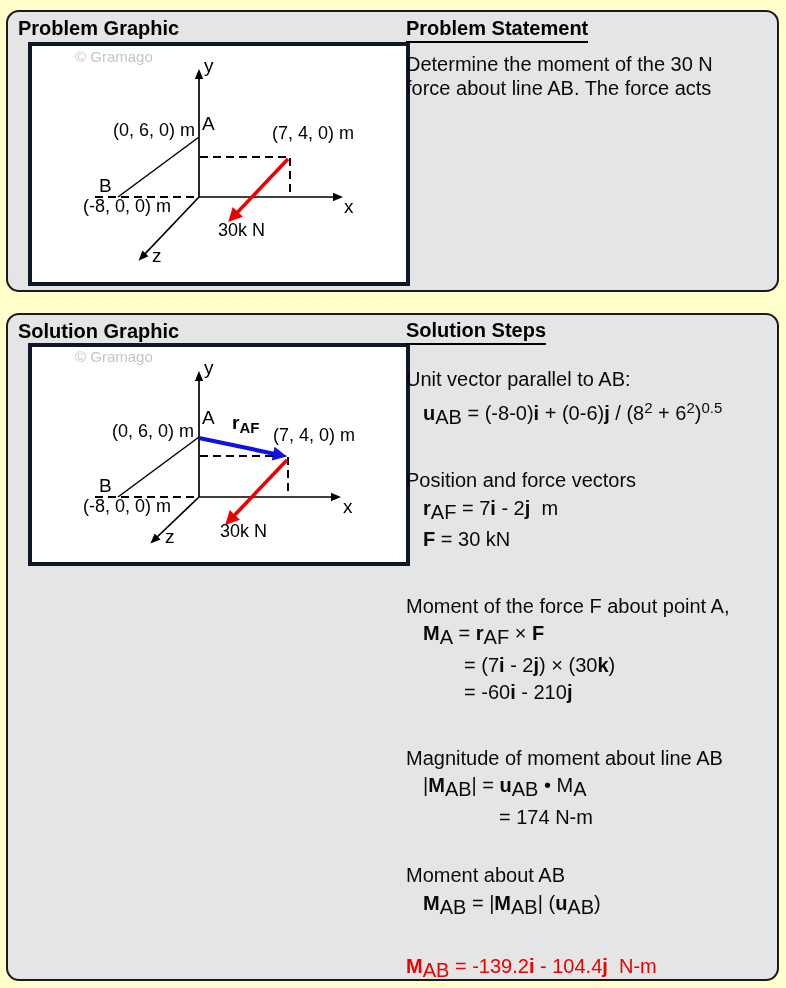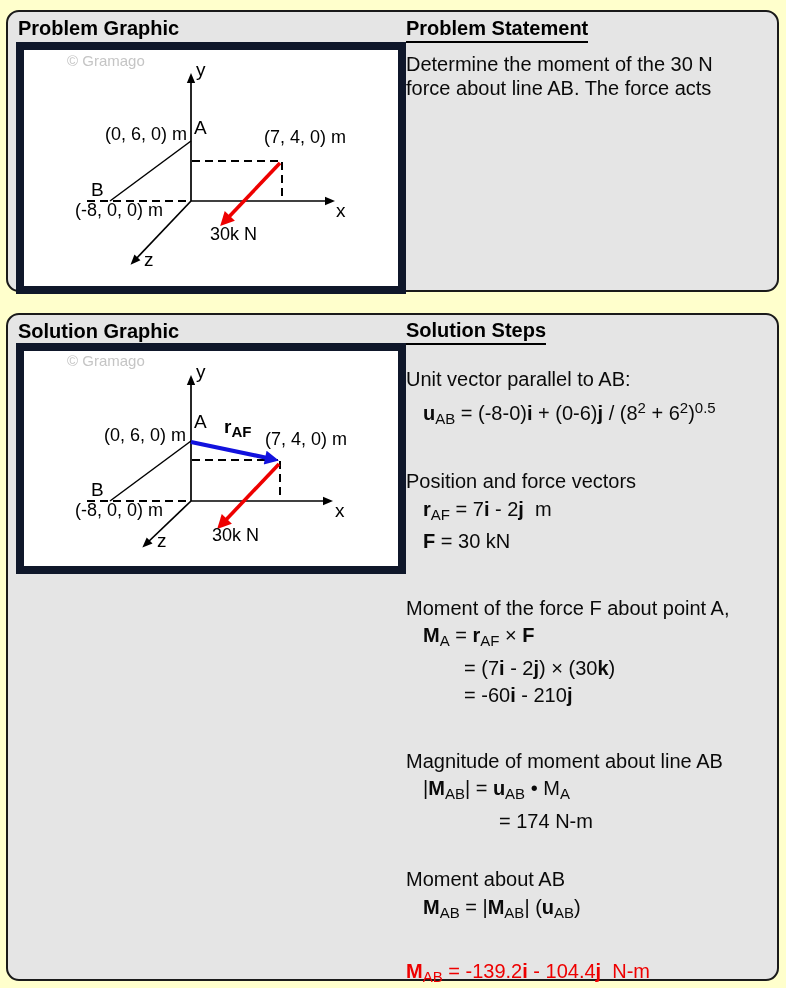--- a/index.html
+++ b/index.html
@@ -2,21 +2,21 @@
 <html><head>
 <meta charset="utf-8">
 <style>
   html,body{margin:0;padding:0;}
   body{font-family:"Liberation Sans","DejaVu Sans",sans-serif;}
   .page{position:relative;width:786px;height:988px;background:#FFFFCC;overflow:hidden;}
   .panel{position:absolute;left:6px;width:773px;background:#e5e5e5;border:2px solid #1a1a1a;border-radius:13px;box-sizing:border-box;}
   .panel1{top:10px;height:282px;}
   .panel2{top:313px;height:668px;}
   .panel-title{position:absolute;left:10px;top:5px;font-size:20px;font-weight:bold;color:#000;}
-  .gbox{position:absolute;left:8px;background:#fff;border:8px solid #0f172a;box-sizing:content-box;}
+  .gbox{position:absolute;left:20px;background:#fff;border:4px solid #0f172a;box-sizing:content-box;}
   .gbox1{top:30px;width:374px;height:236px;}
   .gbox2{top:28px;width:374px;height:215px;}
   .col{position:absolute;left:398px;}
   .col1{top:4px;width:366px;}
   .col2{top:3px;width:368px;}
   .col-heading{font-size:20px;font-weight:bold;line-height:24px;color:#000;}
   .col-heading span{display:inline-block;border-bottom:2px solid #000;padding-bottom:1px;}
   .statement{margin-top:9px;font-size:20px;line-height:24px;color:#0a0a0a;}
   .statement div{white-space:pre;}
   .steps{font-size:20px;color:#0a0a0a;}
@@ -25,21 +25,21 @@
   .para:nth-child(3){margin-top:39px;}
   .para:nth-child(4){margin-top:38px;}
   .para:nth-child(5){margin-top:31px;}
   .para:nth-child(6){margin-top:32px;}
   .line{line-height:27.5px;white-space:pre-wrap;}
   .line.ind1{padding-left:17px;}
   .line.ind2{padding-left:58px;}
   .line.ind3{padding-left:93px;}
   .line.red{color:#EE0000;}
   .v{font-weight:bold;}
-  .sb{font-size:15px;vertical-align:-4px;}
+  .sb{font-size:20px;vertical-align:-4px;}
   .sp{font-size:15px;vertical-align:7px;}
   svg{display:block;}
   svg text{font-family:"Liberation Sans","DejaVu Sans",sans-serif;font-size:19px;fill:#000;}
   text.coord{font-size:18px;}
   text.wm{font-size:15px;fill:#C5C5C5;}
   text.rlab{font-weight:bold;}
 </style>
 </head>
 <body>
 

